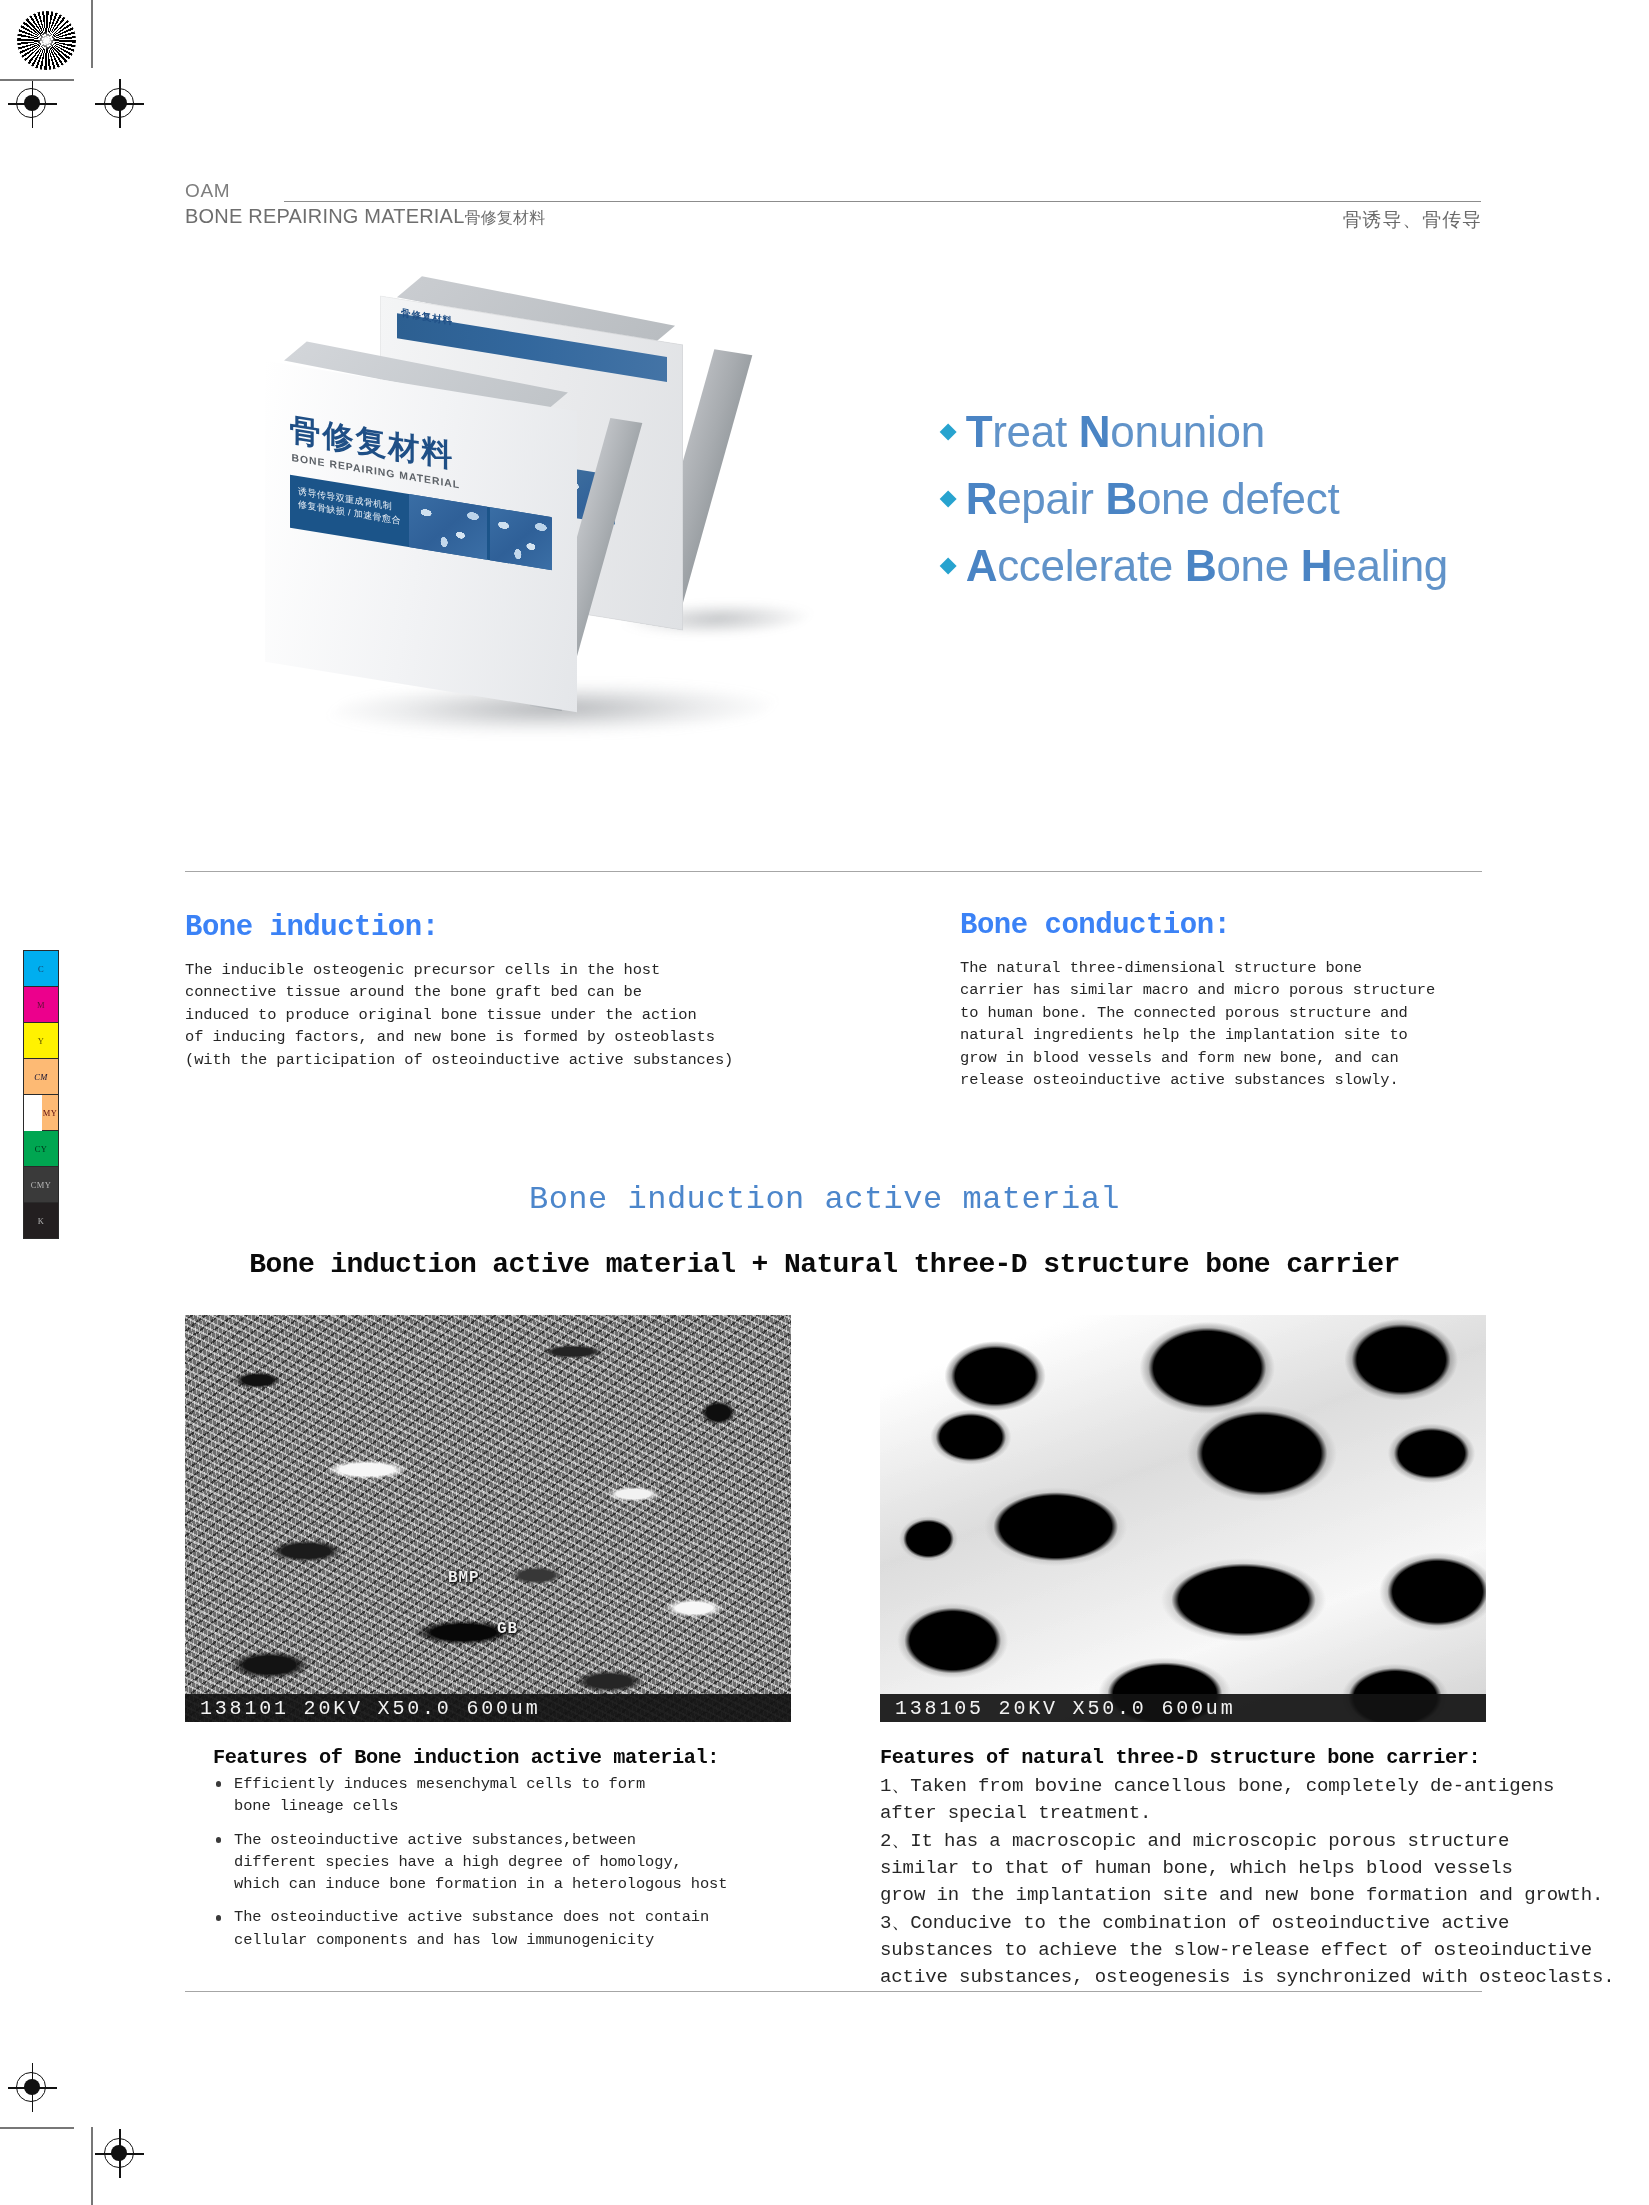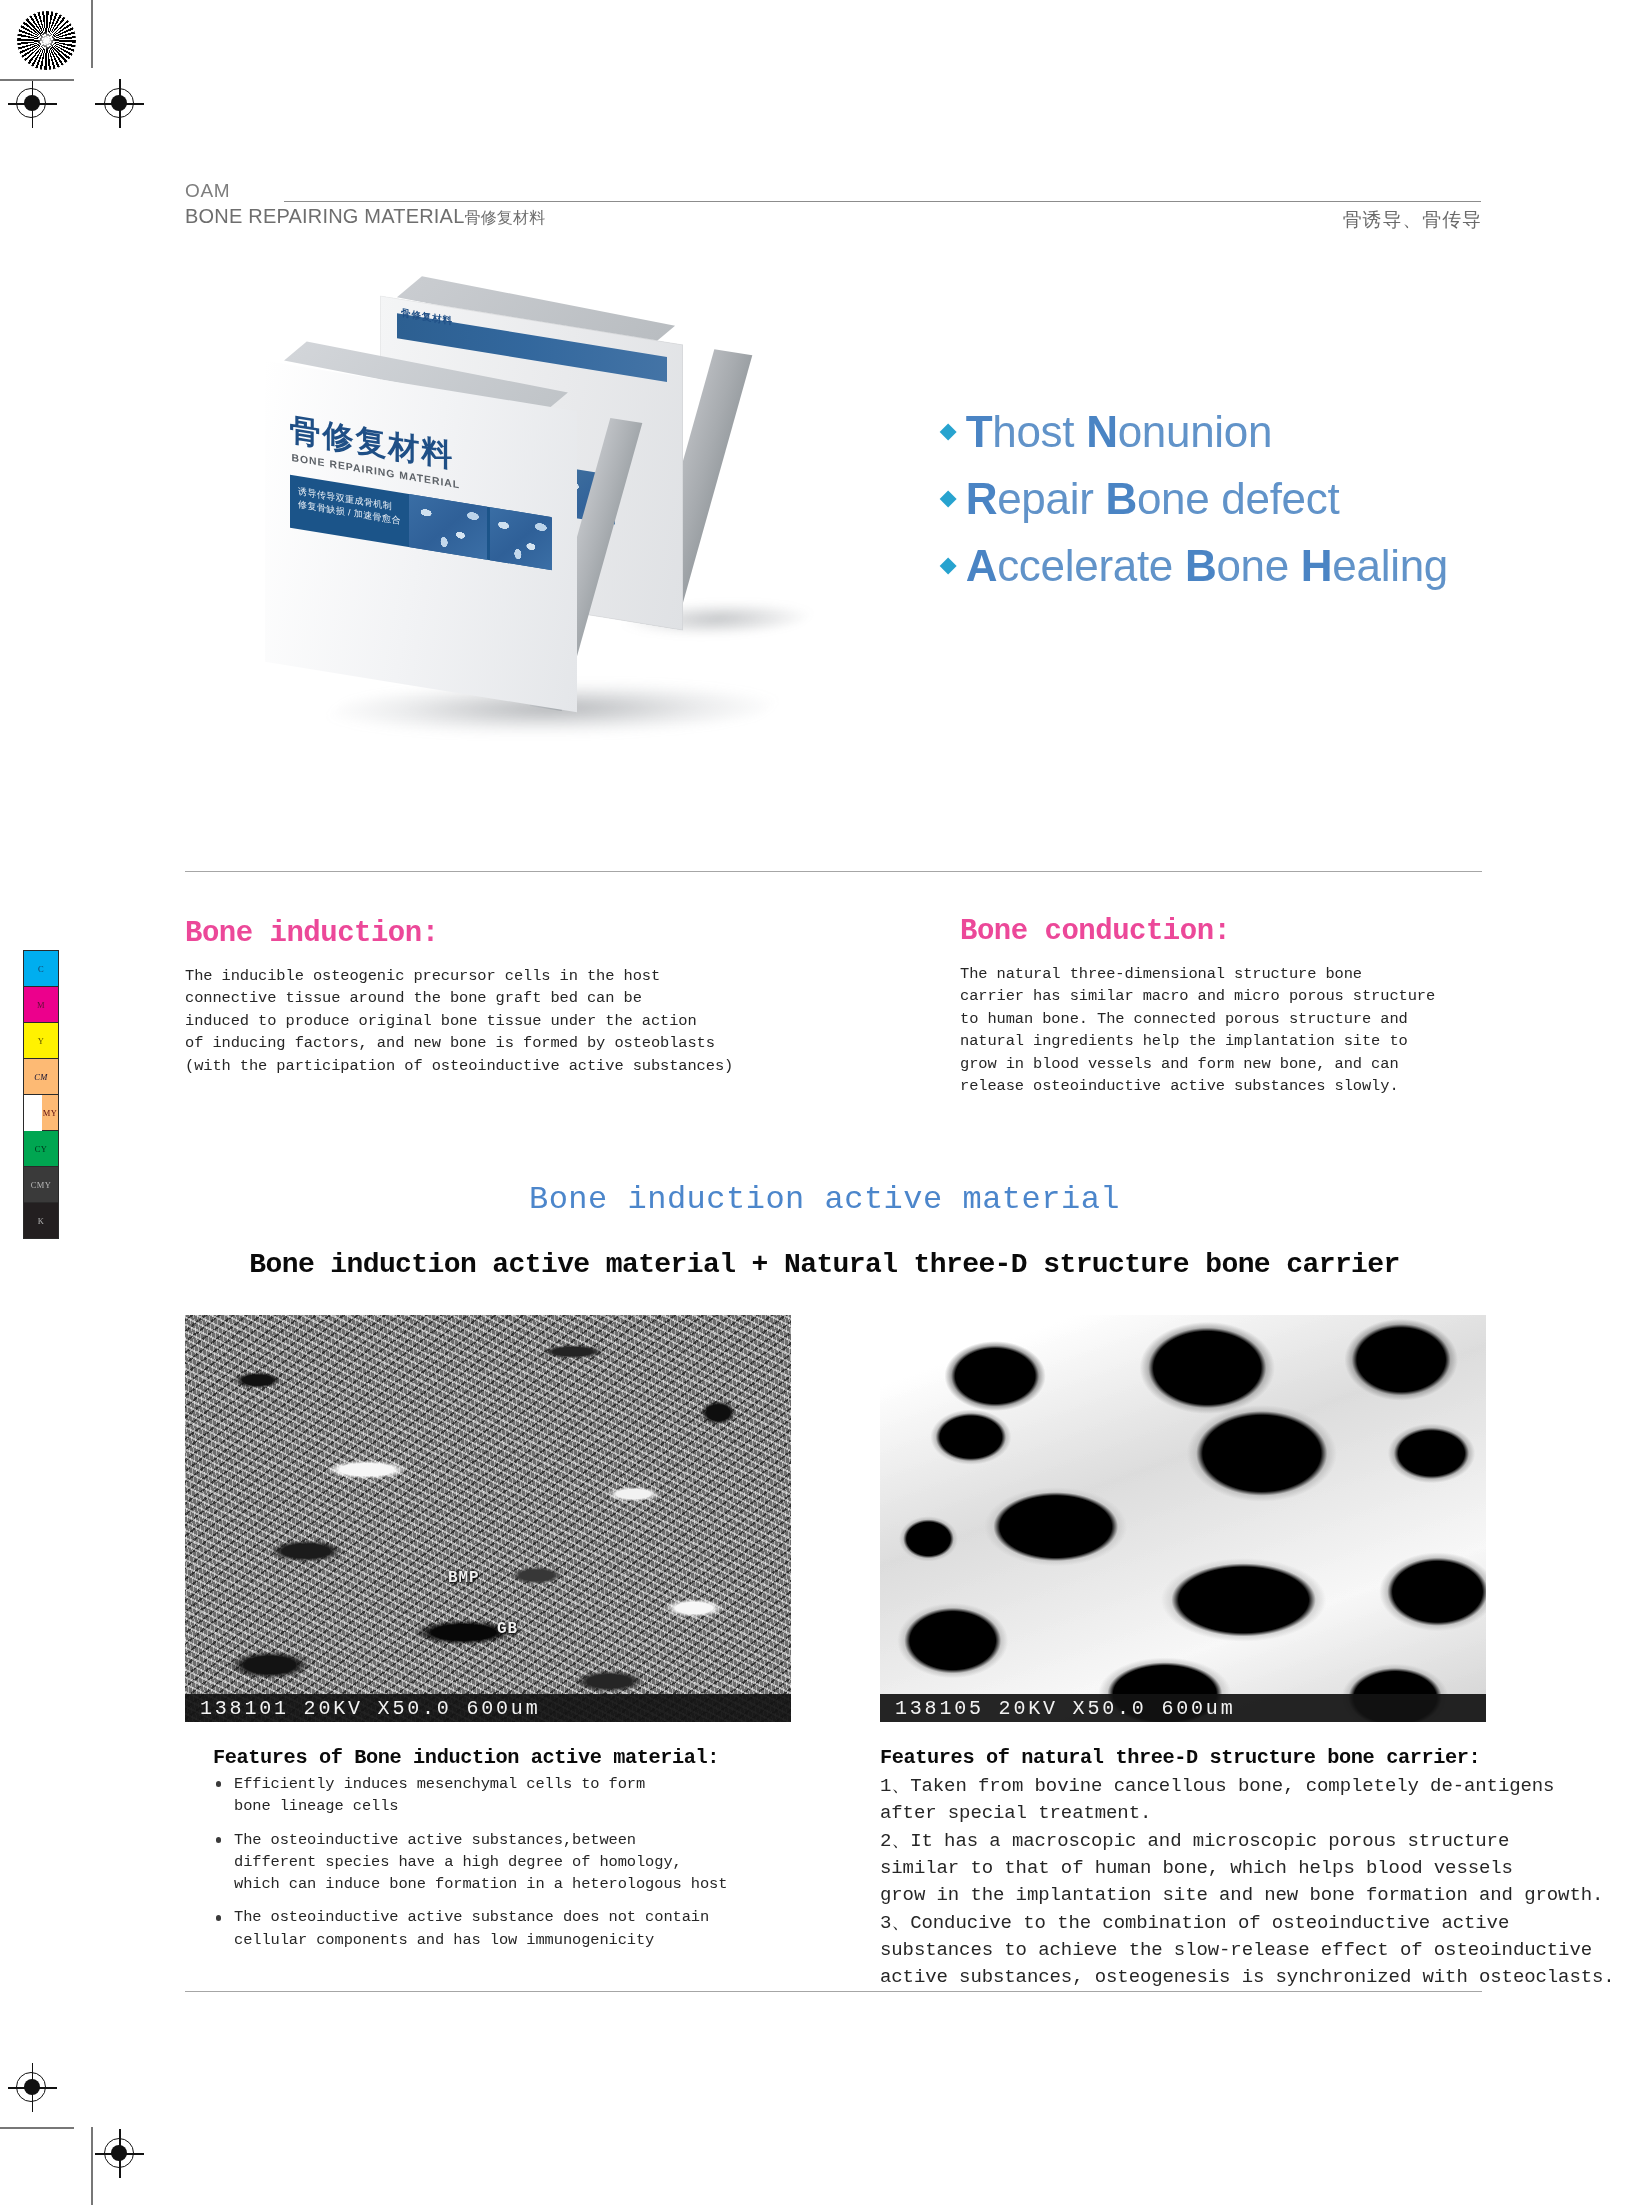--- a/index.html
+++ b/index.html
@@ -341,24 +341,24 @@
     position: absolute;
     height: 1.2px;
     background: #a6a6a6;
   }
 
   
   .def-col { position: absolute; }
   .def-h {
     font-family: "Liberation Mono", monospace;
     font-size: 29px;
-    color: #ec4899;
+    color: #3b82f6;
     font-weight: bold;
     letter-spacing: -0.5px;
-    margin: 16px 0 15px 0;
+    margin: 10px 0 15px 0;
   }
   .def-p {
     font-family: "Liberation Mono", monospace;
     font-size: 15.4px;
     color: #262626;
     line-height: 1.46;
     margin: 0;
     white-space: pre-line;
     letter-spacing: -0.1px;
   }
@@ -592,21 +592,21 @@
         </div>
       </div>
       <div class="micro-tile t1"></div>
       <div class="micro-tile t2"></div>
     </div>
   </div>
 
   <div id="hero-claims">
     <div class="claim-line">
       <span class="claim-diamond"></span>
-      <span class="claim-text"><span class="cap">T</span><span>host </span><span class="cap">N</span><span>onunion</span></span>
+      <span class="claim-text"><span class="cap">T</span><span>reat </span><span class="cap">N</span><span>onunion</span></span>
     </div>
     <div class="claim-line">
       <span class="claim-diamond"></span>
       <span class="claim-text"><span class="cap">R</span><span>epair </span><span class="cap">B</span><span>one defect</span></span>
     </div>
     <div class="claim-line">
       <span class="claim-diamond"></span>
       <span class="claim-text"><span class="cap">A</span><span>ccelerate </span><span class="cap">B</span><span>one </span><span class="cap">H</span><span>ealing</span></span>
     </div>
   </div>

